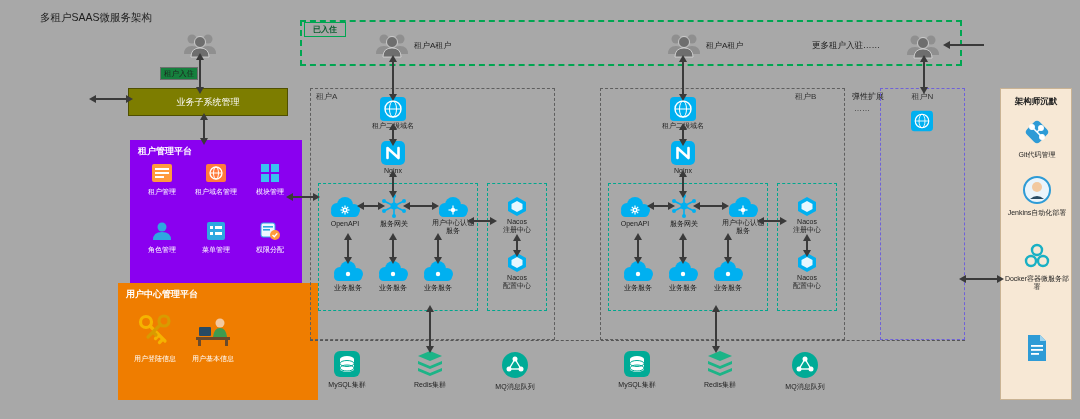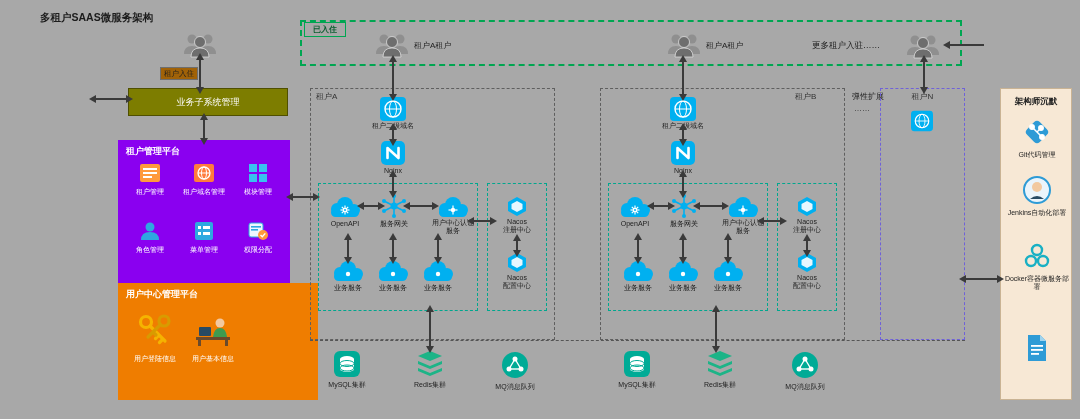--- a/index.html
+++ b/index.html
@@ -16,41 +16,41 @@
   .gray-dash{position:absolute;border:1.5px dashed #5f5f5f;}
   .teal-dash{position:absolute;border:1.4px dashed #00a78e;}
   .purple-dash{position:absolute;border:1.5px dashed #6f62d8;}
   .olive-box{position:absolute;background:#7d7d00;border:1px solid #4f4f00;color:#fff;
              display:flex;align-items:center;justify-content:center;font-size:9px;}
   .panel-purple{position:absolute;background:#8a00f0;}
   .panel-orange{position:absolute;background:#ef7d00;}
   .panel-title{position:absolute;left:8px;top:5px;font-size:9px;font-weight:bold;color:#fff;}
   .ops-panel{position:absolute;background:#f7e8d5;border:1px solid #c9b394;}
   .ops-title{position:absolute;left:0;top:7px;width:100%;text-align:center;font-size:8.5px;font-weight:bold;color:#222;}
-  .entry-tag{position:absolute;background:#a16207;border:1px solid #6e6e6e;color:#1d1d1d;
+  .entry-tag{position:absolute;background:#15803d;border:1px solid #6e6e6e;color:#1d1d1d;
              font-size:7.5px;display:flex;align-items:center;justify-content:center;}
   .onboard-tag{position:absolute;border:1px solid #00a651;color:#0a5c2e;font-size:8px;font-weight:bold;
                display:flex;align-items:center;justify-content:center;}
   
   .varrow{position:absolute;width:2px;background:#3a3a3a;}
   .varrow::before{content:"";position:absolute;left:-3px;top:-7px;
     border-left:4px solid transparent;border-right:4px solid transparent;border-bottom:7px solid #3a3a3a;}
   .varrow::after{content:"";position:absolute;left:-3px;bottom:-7px;
     border-left:4px solid transparent;border-right:4px solid transparent;border-top:7px solid #3a3a3a;}
   .harrow{position:absolute;height:2px;background:#3a3a3a;}
   .harrow::before{content:"";position:absolute;left:-7px;top:-3px;
     border-top:4px solid transparent;border-bottom:4px solid transparent;border-right:7px solid #3a3a3a;}
   .harrow::after{content:"";position:absolute;right:-7px;top:-3px;
     border-top:4px solid transparent;border-bottom:4px solid transparent;border-left:7px solid #3a3a3a;}
   .harrow.head-left-only::after{display:none;}
   .dash-sep{position:absolute;border-top:1.5px dashed #555;}
   
   .watermark{position:absolute;left:700px;top:350px;display:flex;align-items:center;gap:10px;z-index:50;opacity:.9;}
   .wm-text{font-size:26px;font-weight:600;color:#3a3a3a;letter-spacing:2px;}
-  .page-title{position:absolute;left:40px;top:11px;font-size:10.5px;font-weight:bold;color:#1c1c1c;}
+  .page-title{position:absolute;left:40px;top:11px;font-size:10.5px;font-weight:normal;color:#1c1c1c;}
 </style>
 </head>
 <body>
 
 <div id="canvas">
 
   <div class="page-title">多租户SAAS微服务架构</div>
 
   <div class="green-dash" style="left:300px;top:20px;width:662px;height:46px;"></div>
   <div class="onboard-tag" style="left:304px;top:22px;width:42px;height:15px;">已入住</div>
@@ -111,21 +111,21 @@
         <g fill="#6e6e6e" stroke="#dcdcdc" stroke-width="0.8">
           <circle cx="18" cy="10" r="5.5"></circle>
           <path d="M9 25 q0-9 9-9 t9 9 z"></path>
         </g>
       </svg>
   </span>
 
   <div class="entry-tag" style="left:160px;top:67px;width:38px;height:13px;">租户入住</div>
   <div class="olive-box" style="left:128px;top:88px;width:160px;height:28px;">业务子系统管理</div>
 
-  <div class="panel-purple" style="left:118px;top:140px;width:172px;height:176px;">
+  <div class="panel-purple" style="left:130px;top:140px;width:172px;height:176px;">
     <div class="panel-title">租户管理平台</div>
 
     <span class="icon" style="left:21px;top:22px;">
       <svg width="22" height="22" viewBox="0 0 22 22">
           <rect x="1" y="2" width="20" height="18" rx="2" fill="#ff9a3c"></rect>
           <rect x="4" y="6" width="14" height="2" fill="#fff"></rect>
           <rect x="4" y="10" width="14" height="2" fill="#fff"></rect>
           <rect x="4" y="14" width="9" height="2" fill="#fff"></rect>
         </svg>
     </span>

